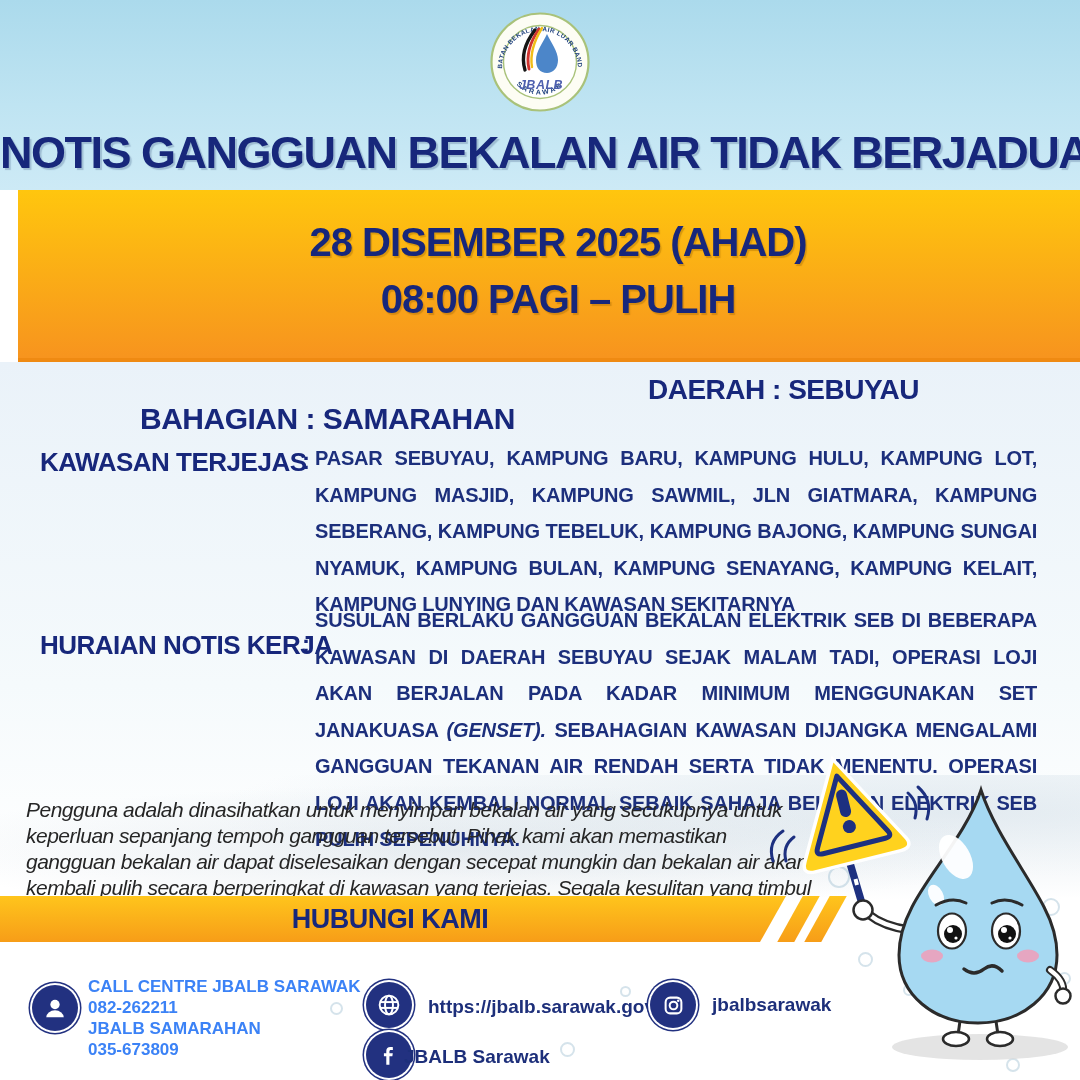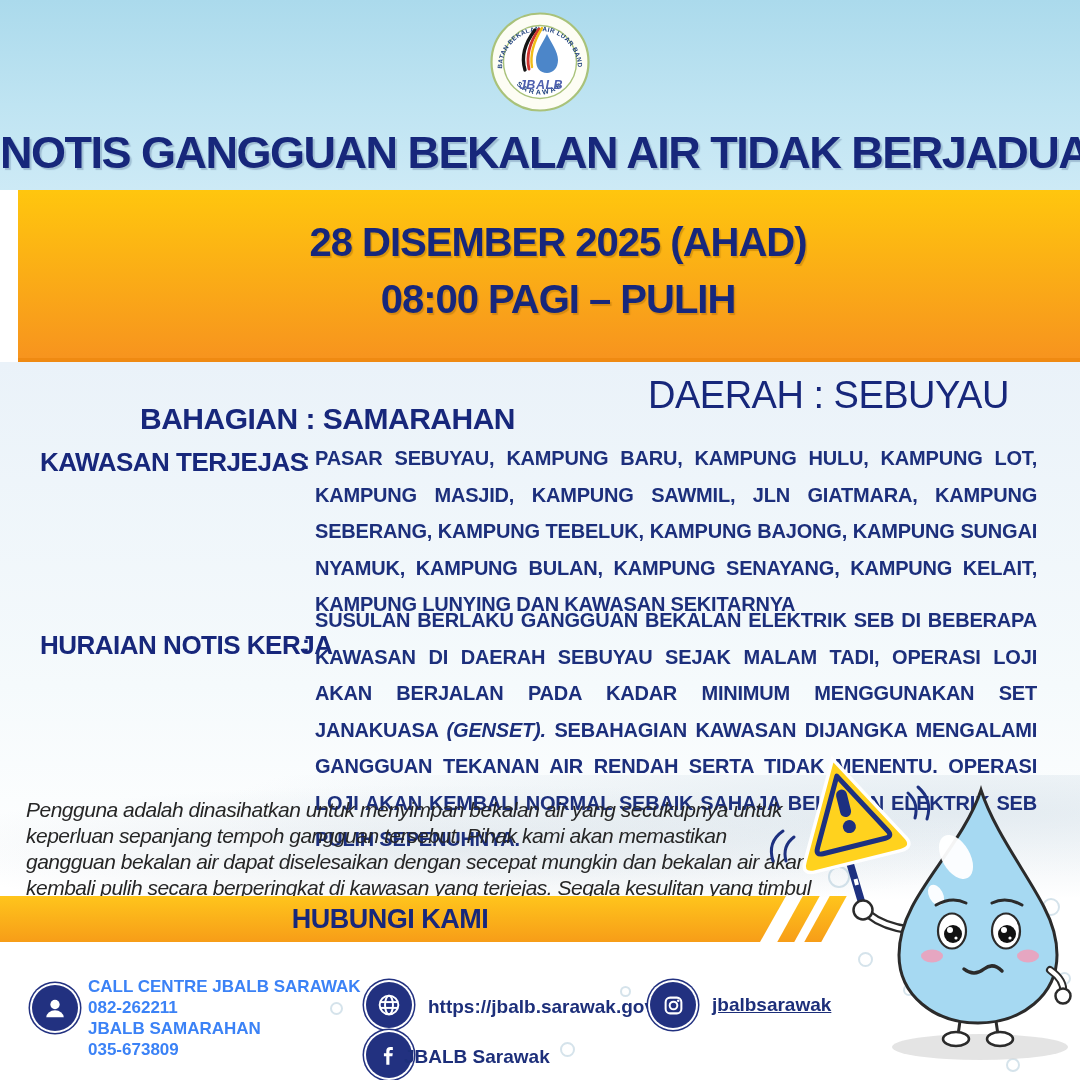--- a/index.html
+++ b/index.html
@@ -25,21 +25,21 @@
 
   
   .content{position:absolute;top:362px;left:0;width:1080px;height:718px;
     background:linear-gradient(180deg,#eaf2f9 0%,#f5fafc 45%,#ffffff 72%);}
   .splash{position:absolute;top:775px;left:0;width:1080px;height:150px;
     background:radial-gradient(ellipse at 42% 50%,rgba(185,200,212,.30),rgba(255,255,255,0) 62%),
                radial-gradient(ellipse at 88% 25%,rgba(180,200,215,.35),rgba(255,255,255,0) 55%);}
   .bub{position:absolute;border:2px solid rgba(150,185,205,.40);border-radius:50%;}
 
   .bahagian{position:absolute;top:402px;left:140px;font-size:30px;font-weight:bold;color:#17277b;letter-spacing:-0.5px;}
-  .daerah{position:absolute;top:374px;left:648px;font-size:38px;font-weight:normal;color:#17277b;letter-spacing:-0.5px;}
+  .daerah{position:absolute;top:374px;left:648px;font-size:28px;font-weight:bold;color:#17277b;letter-spacing:-0.5px;}
 
   .sec-label{position:absolute;font-size:26px;font-weight:bold;color:#17277b;letter-spacing:-0.5px;white-space:nowrap;}
   .sec-colon{position:absolute;font-size:24px;font-weight:bold;color:#17277b;}
   .sec-text{position:absolute;left:315px;width:722px;font-size:20px;font-weight:bold;color:#1c2f7c;
     text-align:justify;line-height:36.5px;letter-spacing:-0.2px;}
   .genset{font-style:italic;}
 
   .advisory{position:absolute;top:797px;left:26px;width:788px;font-size:21px;font-style:italic;
     color:#262626;line-height:26px;letter-spacing:-0.5px;}
 
@@ -59,21 +59,21 @@
     box-shadow:0 0 0 2px #fff,0 0 0 3.5px #223180;}
   #icon-call{left:32px;top:985px;}
   #icon-globe{left:366px;top:982px;}
   #icon-fb{left:366px;top:1032px;}
   #icon-ig{left:650px;top:982px;}
   .call-block{position:absolute;left:88px;top:976px;font-size:17px;font-weight:bold;
     color:#3b82f6;line-height:21px;white-space:nowrap;}
   .link-text{position:absolute;font-size:19px;font-weight:bold;color:#1d2f7a;white-space:nowrap;}
   #site-text{left:428px;top:996px;}
   #fb-text{left:404px;top:1046px;}
-  #ig-text{left:712px;top:994px;text-decoration:underline;}
+  #ig-text{left:712px;top:994px;}
 
   .mascot{position:absolute;left:760px;top:735px;width:320px;height:330px;z-index:5;}
 </style>
 </head>
 <body>
 
 <div class="poster">
 
   <div class="header">
     <svg class="logo" viewBox="0 0 100 100">

